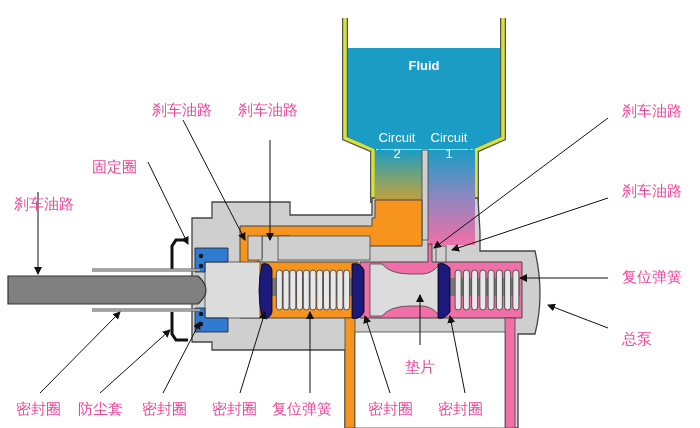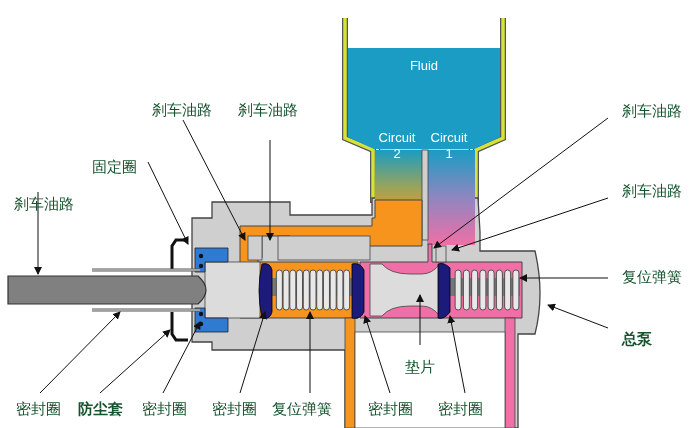--- a/index.html
+++ b/index.html
@@ -1,18 +1,18 @@
 <!DOCTYPE html>
 <html><head>
 <meta charset="utf-8">
 <style>
   html,body{margin:0;padding:0;background:#fff;}
   body{width:700px;height:428px;overflow:hidden;position:relative;font-family:"DejaVu Sans","Liberation Sans",sans-serif;}
   #stage{position:absolute;left:0;top:0;width:700px;height:428px;}
-  .lbl{position:absolute;font-size:15px;color:#14532d;white-space:nowrap;line-height:1;}
+  .lbl{position:absolute;font-size:15px;color:#ec4899;white-space:nowrap;line-height:1;}
   .rlbl{position:absolute;font-size:13px;color:#fff;text-align:center;line-height:1.25;font-family:"Liberation Sans",sans-serif;}
 </style>
 </head>
 <body>
 
 <div id="stage">
 <svg width="700" height="428" viewBox="0 0 700 428" xmlns="http://www.w3.org/2000/svg">
   <defs>
     <linearGradient id="g2" x1="0" y1="0" x2="0" y2="1">
       <stop offset="0" stop-color="#1a9cc4"></stop>
@@ -123,42 +123,42 @@
     <line x1="100" y1="393" x2="170" y2="330" marker-end="url(#ah)"></line>
     <line x1="163" y1="393" x2="200" y2="322" marker-end="url(#ah)"></line>
     <line x1="240" y1="393" x2="265" y2="312" marker-end="url(#ah)"></line>
     <line x1="310" y1="393" x2="310" y2="312" marker-end="url(#ah)"></line>
     <line x1="390" y1="393" x2="365" y2="316" marker-end="url(#ah)"></line>
     <line x1="465" y1="393" x2="450" y2="316" marker-end="url(#ah)"></line>
   </g>
 </svg>
 
 
-<div class="rlbl" style="left:374px;top:58px;width:100px;">
+<div class="rlbl" style="left:374px;top:58px;width:100px;font-weight:bold;">
   <div>Fluid</div>
 </div>
 <div class="rlbl" style="left:372px;top:130px;width:50px;">
   <div>Circuit</div>
   <div>2</div>
 </div>
 <div class="rlbl" style="left:424px;top:130px;width:50px;">
   <div>Circuit</div>
   <div>1</div>
 </div>
 
 
 <div class="lbl" style="left:14px;top:197px;">刹车油路</div>
 <div class="lbl" style="left:92px;top:150px;margin-top:10px;">固定圈</div>
 <div class="lbl" style="left:152px;top:103px;">刹车油路</div>
 <div class="lbl" style="left:238px;top:103px;">刹车油路</div>
 <div class="lbl" style="left:622px;top:104px;">刹车油路</div>
 <div class="lbl" style="left:622px;top:184px;">刹车油路</div>
 <div class="lbl" style="left:622px;top:270px;">复位弹簧</div>
-<div class="lbl" style="left:622px;top:332px;font-weight:bold;">总泵</div>
+<div class="lbl" style="left:622px;top:332px;">总泵</div>
 <div class="lbl" style="left:405px;top:360px;">垫片</div>
 <div class="lbl" style="left:16px;top:402px;">密封圈</div>
-<div class="lbl" style="left:78px;top:402px;font-weight:bold;">防尘套</div>
+<div class="lbl" style="left:78px;top:402px;">防尘套</div>
 <div class="lbl" style="left:142px;top:402px;">密封圈</div>
 <div class="lbl" style="left:212px;top:402px;">密封圈</div>
 <div class="lbl" style="left:272px;top:402px;">复位弹簧</div>
 <div class="lbl" style="left:368px;top:402px;">密封圈</div>
 <div class="lbl" style="left:438px;top:402px;">密封圈</div>
 </div>
 
 </body></html>

